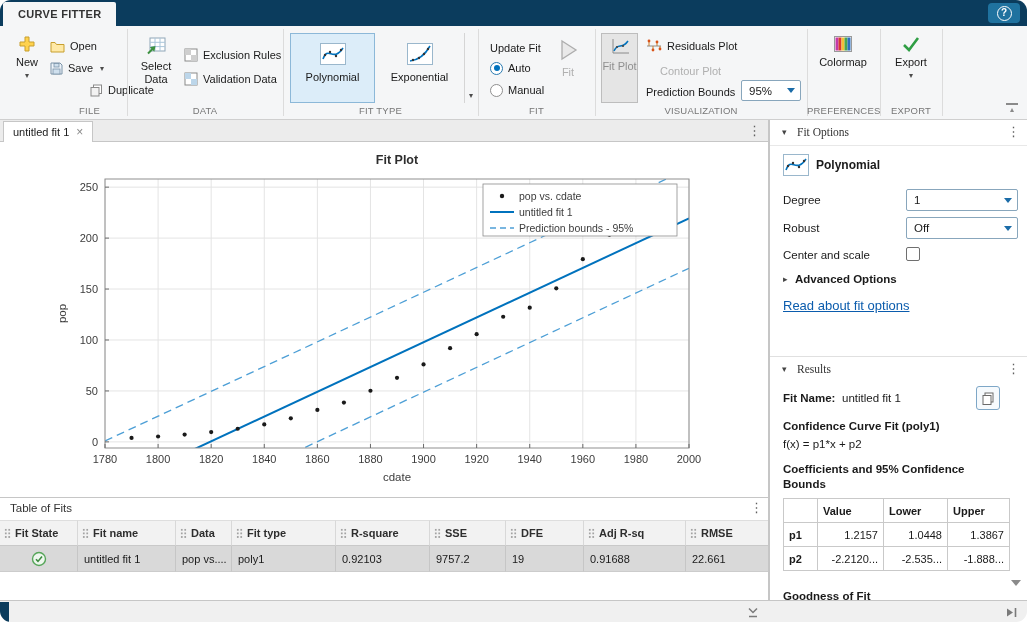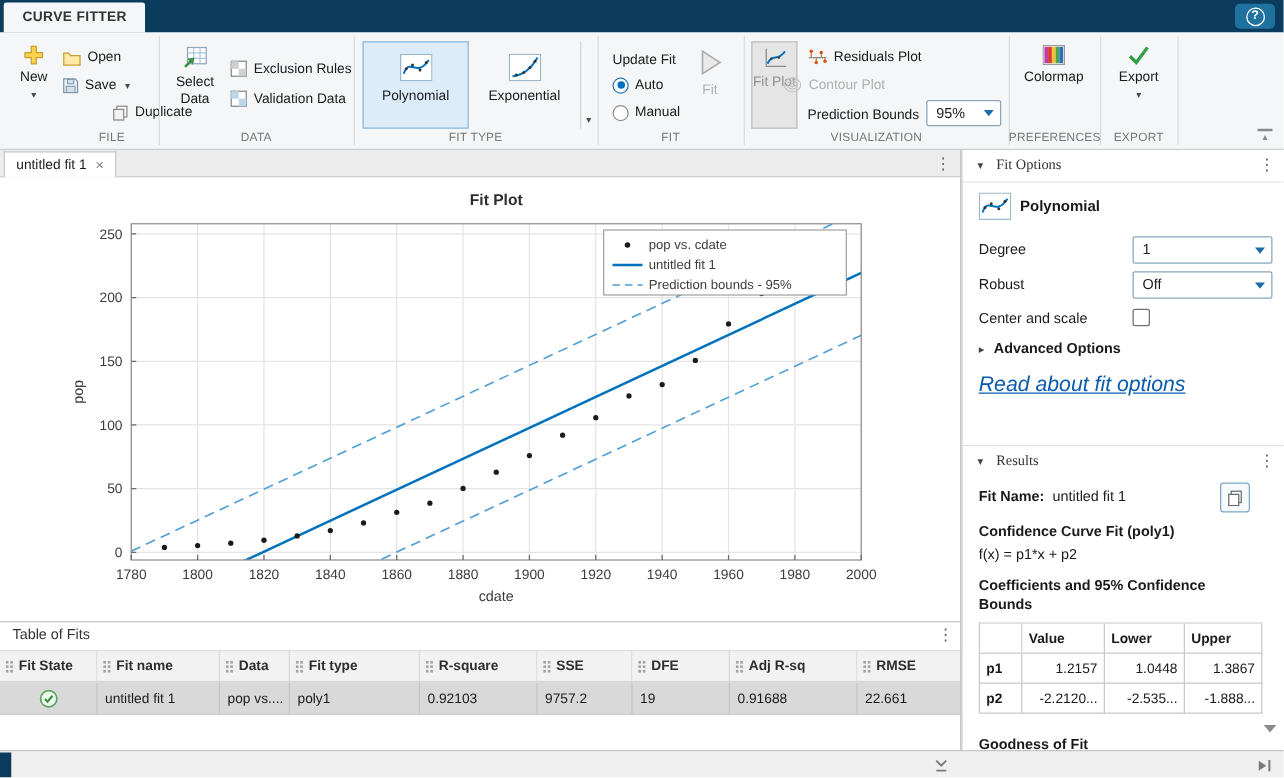--- a/index.html
+++ b/index.html
@@ -1,17 +1,17 @@
 <!DOCTYPE html>
 <html><head>
 <meta charset="utf-8">
 <style>
   *{margin:0;padding:0;box-sizing:border-box;}
   body{font-family:"Liberation Sans",sans-serif;background:#fff;}
-  #app{position:relative;width:1027px;height:622px;background:#fff;overflow:hidden;font-size:12px;color:#1a1a1a;}
+  #app{position:relative;width:1027px;height:622px;background:#fff;overflow:hidden;font-size:12px;color:#1a1a1a;border-radius:11px;}
 
   
   #titlebar{position:absolute;left:0;top:0;width:1027px;height:26px;background:#0b3c5d;}
   .apptab{position:absolute;left:3px;top:2px;height:24px;background:#f5f6f7;display:flex;align-items:center;
     padding:0 15px;font-size:11px;font-weight:bold;color:#333;letter-spacing:.3px;border-radius:2px 2px 0 0;}
   .helpbtn{position:absolute;right:7px;top:3px;width:32px;height:20px;background:#1f729f;border-radius:4px;
     display:flex;align-items:center;justify-content:center;}
   .helpq{width:15px;height:15px;border:1.4px solid #fff;border-radius:50%;color:#fff;font-size:10px;font-weight:bold;
     display:flex;align-items:center;justify-content:center;line-height:1;}
 
@@ -66,21 +66,21 @@
     border-bottom:1px solid #cccccc;overflow:hidden;white-space:nowrap;}
   .tf-c.center{justify-content:center;}
 
   
   #rightpanel{position:absolute;left:769px;top:120px;width:258px;height:480px;background:#fff;border-left:1px solid #c6c6c6;overflow:hidden;}
   .panelhead-text{font-size:11.5px;color:#333;font-family:Liberation Serif, serif;}
   .tri-collapse{font-size:9px;color:#444;}
   .optlabel{position:absolute;font-size:11.5px;color:#1a1a1a;}
   .boldtxt{font-weight:bold;}
   .cb{position:absolute;width:14px;height:14px;border:1px solid #6f6f6f;border-radius:2px;background:#fff;}
-  .link{position:absolute;font-size:17px;color:#0b5cad;text-decoration:underline;font-style:italic;}
+  .link{position:absolute;font-size:13px;color:#0b5cad;text-decoration:underline;}
   .copybtn{position:absolute;width:24px;height:24px;border:1px solid #7ea7c7;border-radius:3px;background:#f6fafd;
     display:flex;align-items:center;justify-content:center;}
   .ctable{position:absolute;display:grid;grid-template-columns:34px 66px 64px 62px;border-left:1px solid #c9c9c9;border-top:1px solid #c9c9c9;}
   .ctc{height:24px;display:flex;align-items:center;padding:0 5px;font-size:11px;border-right:1px solid #c9c9c9;border-bottom:1px solid #c9c9c9;
     overflow:hidden;white-space:nowrap;}
   .ctc.head{font-weight:bold;background:#fff;}
   .ctc.num{justify-content:flex-end;}
   .ctc.rowhead{font-weight:bold;}
 
   
@@ -228,21 +228,21 @@
           <circle cx="3" cy="3" r="1.4" fill="#d95319"></circle>
         <line x1="7" y1="8" x2="7" y2="12" stroke="#c87f2f"></line>
           <circle cx="7" cy="12" r="1.4" fill="#d95319"></circle>
         <line x1="11" y1="8" x2="11" y2="4" stroke="#c87f2f"></line>
           <circle cx="11" cy="4" r="1.4" fill="#d95319"></circle>
         <line x1="14" y1="8" x2="14" y2="11" stroke="#c87f2f"></line>
           <circle cx="14" cy="11" r="1.4" fill="#d95319"></circle>
       </svg>
       <span>Residuals Plot</span>
     </div>
-    <div class="rowbtn disabled" style="left:626px;top:33px;">
+    <div class="rowbtn disabled" style="left:660px;top:33px;flex-direction:column;">
       <svg width="16" height="14" viewBox="0 0 16 14">
         <ellipse cx="8" cy="7" rx="6.5" ry="5.5" fill="none" stroke="#c4c4c4"></ellipse>
         <ellipse cx="8" cy="7" rx="4" ry="3.2" fill="none" stroke="#c4c4c4"></ellipse>
         <ellipse cx="8" cy="7" rx="1.6" ry="1.2" fill="none" stroke="#c4c4c4"></ellipse>
       </svg>
       <span>Contour Plot</span>
     </div>
     <div class="rowbtn" style="left:646px;top:57px;">
       <span>Prediction Bounds</span>
     </div>

